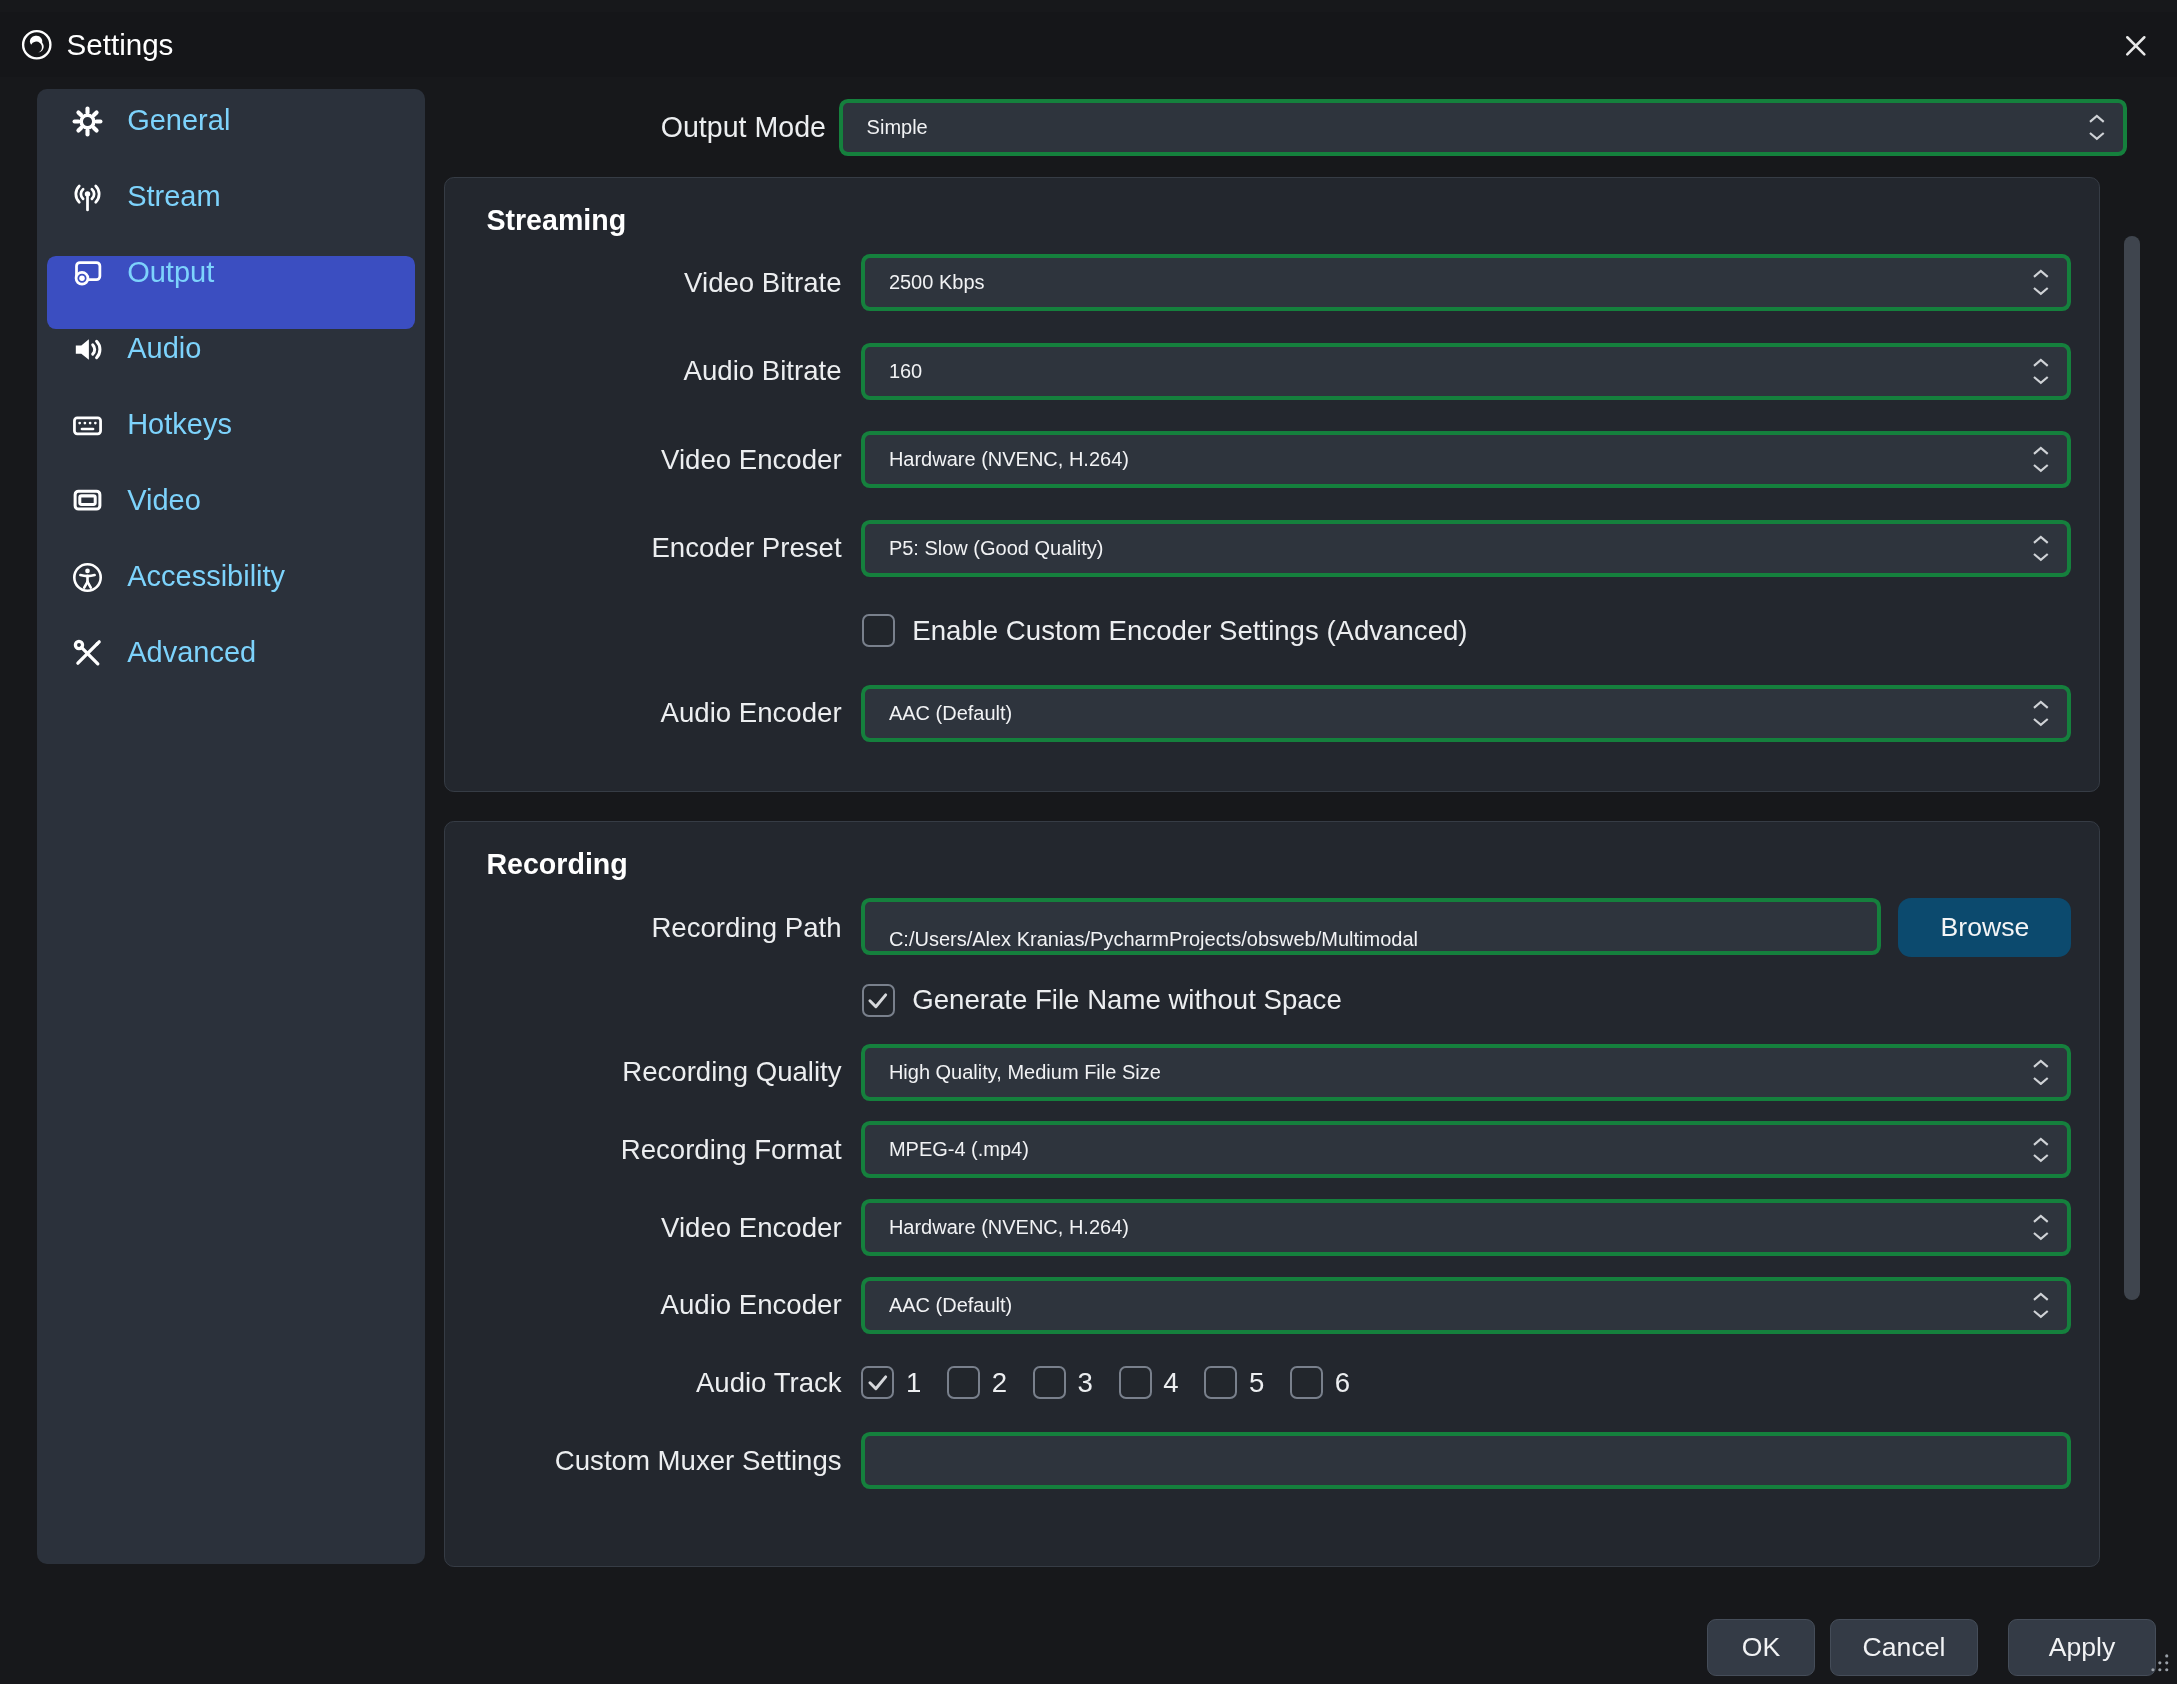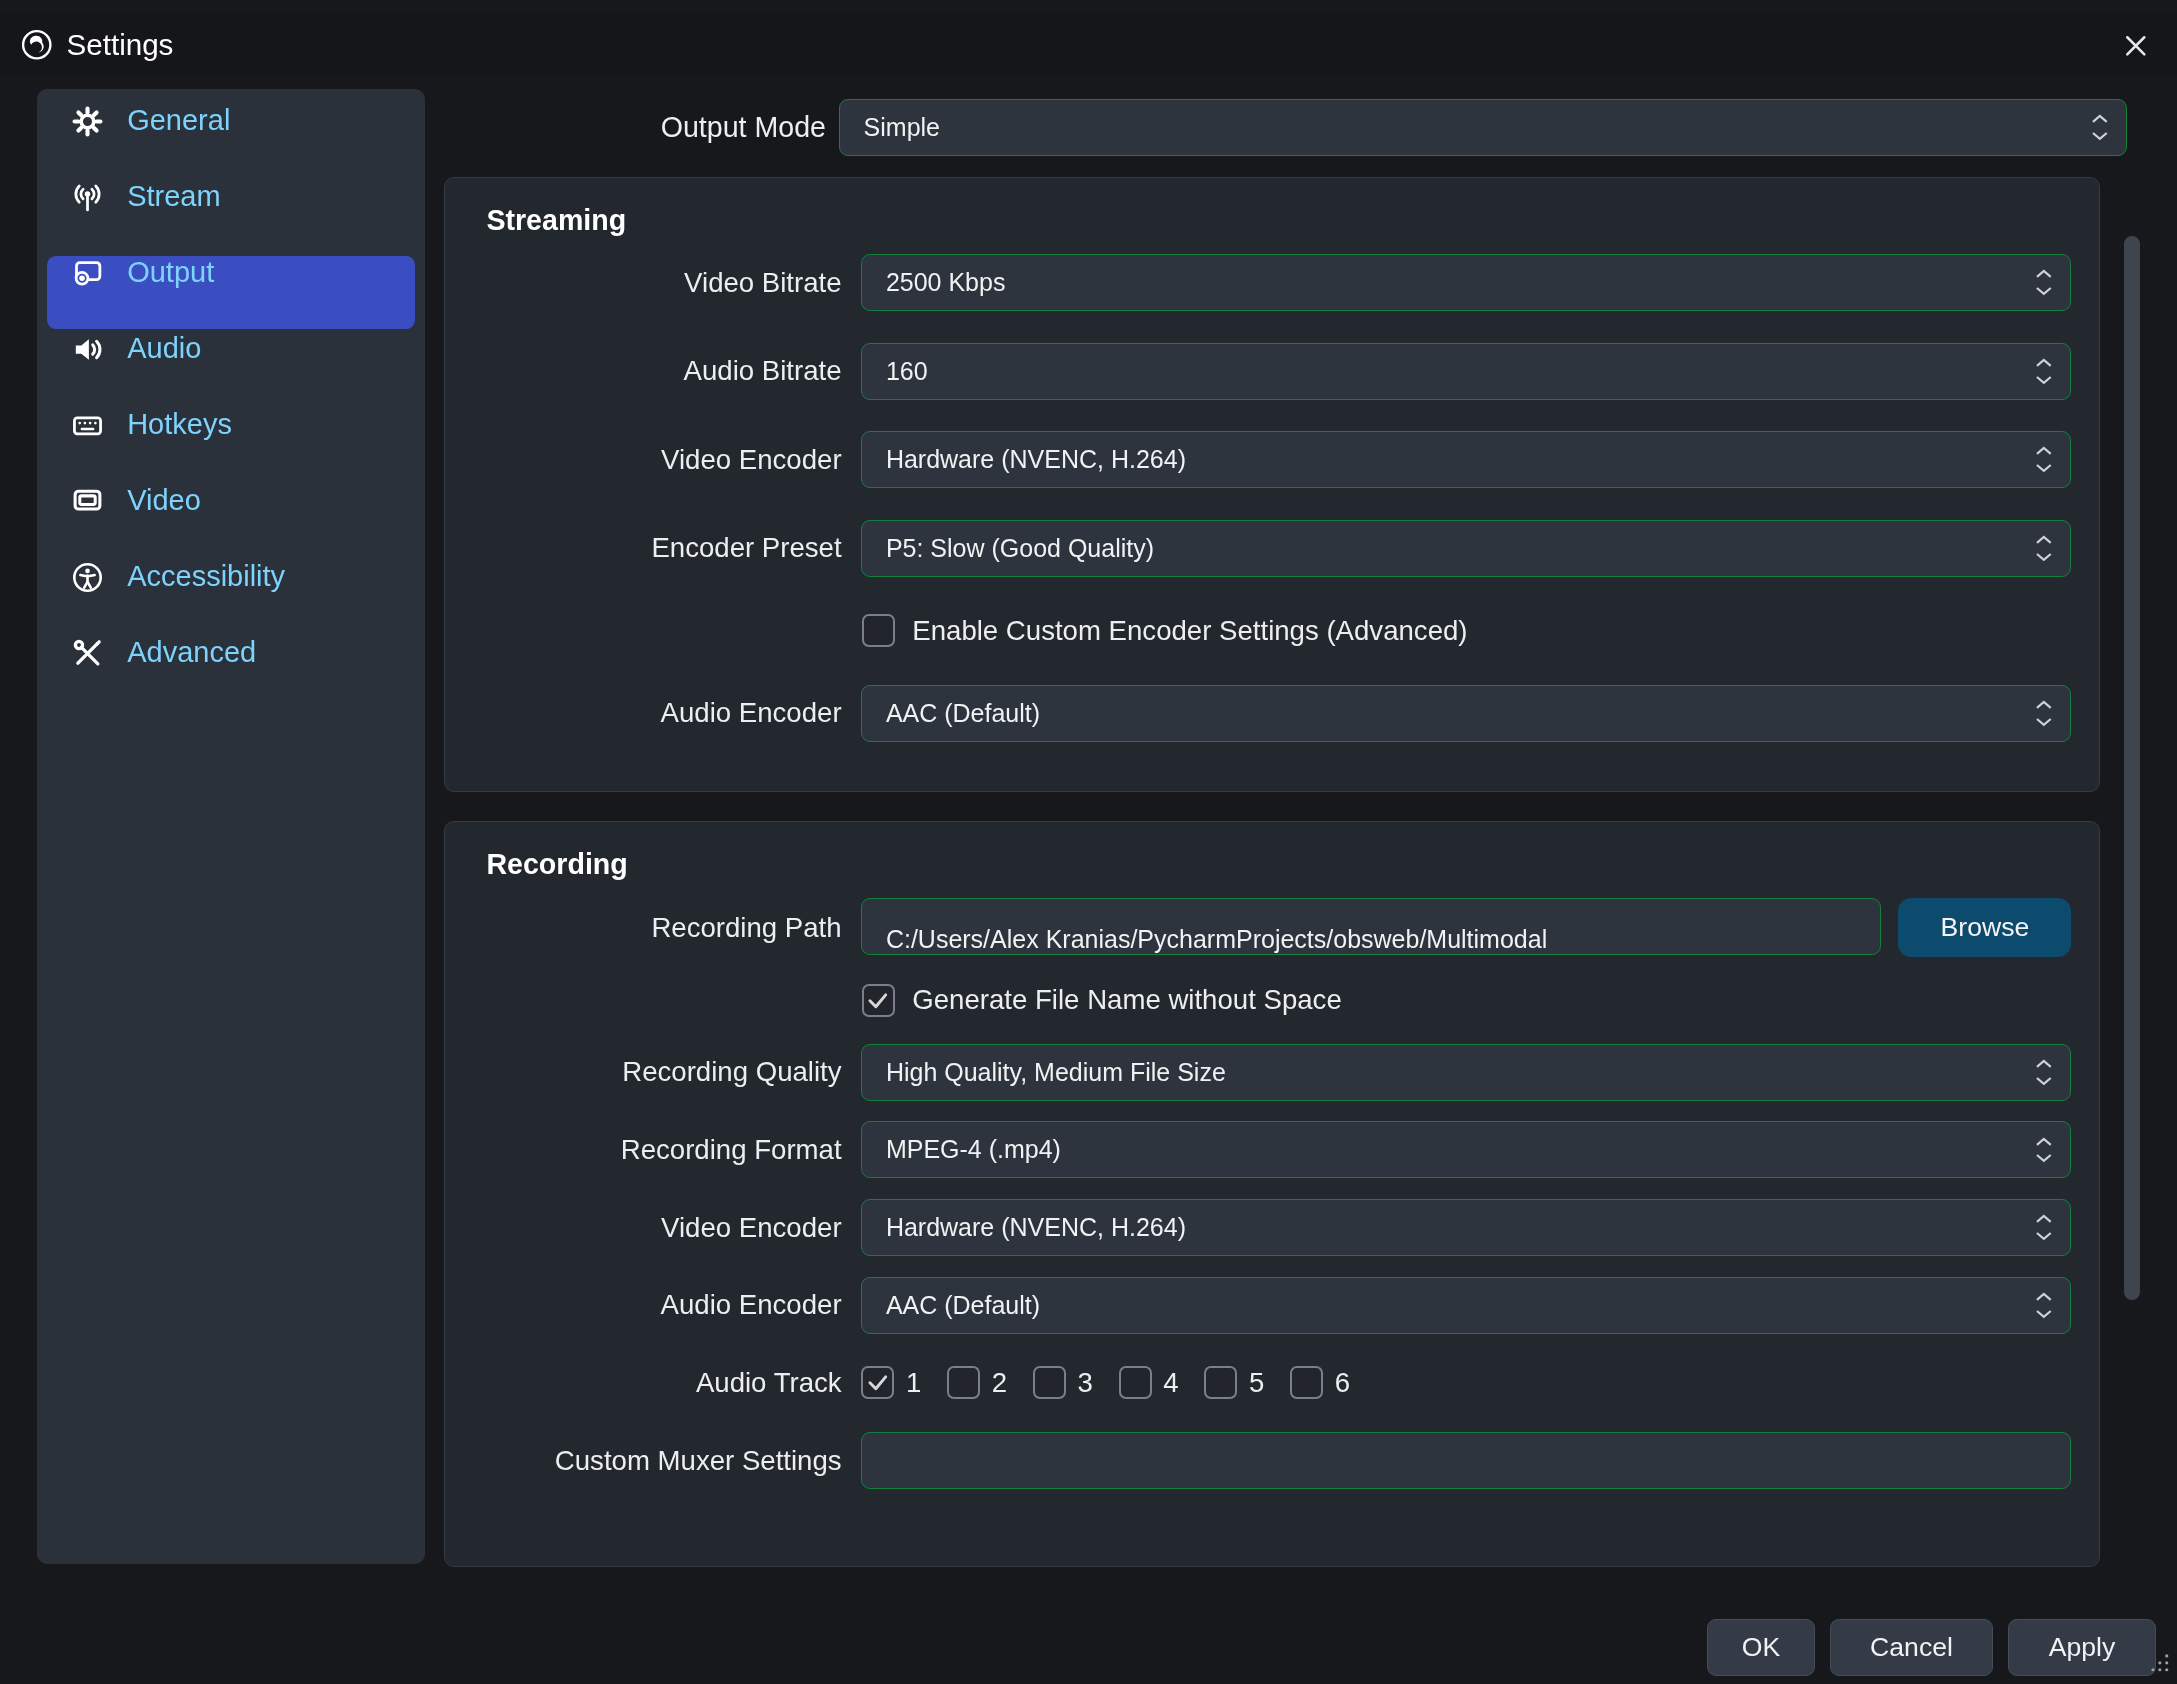--- a/index.html
+++ b/index.html
@@ -17,22 +17,22 @@
 
   
   .sidebar{position:absolute;left:37px;top:89px;width:388px;height:1475px;background:#2b313b;border-radius:9.9px;padding-top:11.8px;box-sizing:border-box;}
   .side-item{display:flex;height:73px;margin:3px 9.9px;padding-left:23.6px;border-radius:8.9px;gap:21.7px;font-size:29px;color:#7dd3fc;}
   .side-item.selected{background:#3b4ec1;}
   .sicon{width:35px;height:35px;flex:0 0 35px;display:flex;align-items:center;justify-content:center;}
 
   
   .field-label{font-size:27.6px;color:#eceef0;white-space:nowrap;}
   .input,.select{
-    background:#2e343d;border:1px solid #15803d;border-radius:8.9px;height:57px;
-    display:flex;align-items:center;padding:0 23.6px;font-size:25px;color:#f1f2f4;
+    background:#2e343d;border:4px solid #15803d;border-radius:8.9px;height:57px;
+    display:flex;align-items:center;padding:0 23.6px;font-size:20px;color:#f1f2f4;
     position:relative;box-sizing:border-box;
   }
   .spin{position:absolute;right:13.8px;top:0;bottom:0;display:flex;flex-direction:column;justify-content:center;gap:6.9px;align-items:center;width:25.6px;}
   .spin svg{display:block;}
 
   .output-mode-label{position:absolute;left:493px;top:99px;width:333px;height:57px;line-height:57px;text-align:right;font-size:28.6px;}
   .output-mode-select{position:absolute;left:839px;top:99px;width:1288px;}
 
   .group{position:absolute;background:#23272e;border:1px solid #363c45;border-radius:9.9px;padding:23.6px 27.6px;box-sizing:border-box;overflow:hidden;}
   #streaming-group{left:444px;top:177px;width:1656px;height:615px;}
@@ -55,21 +55,21 @@
   .path-ctl{display:flex;gap:17.7px;height:59px;}
   .path-input{flex:1;height:57px;align-items:flex-end;}
   .browse-btn{width:173px;height:59px;background:#0c4a6e;border-radius:13px;display:flex;align-items:center;justify-content:center;font-size:26.6px;color:#f4f5f6;}
 
   .tracks{display:flex;align-items:center;gap:25.6px;height:57px;}
   .track{display:flex;align-items:center;gap:11.8px;font-size:27.6px;}
 
   
   .btn{position:absolute;top:1619px;height:57px;background:#343b46;border:1px solid #454d59;border-radius:8.9px;display:flex;align-items:center;justify-content:center;font-size:26.6px;color:#f1f2f4;box-sizing:border-box;}
   #ok-btn{left:1707px;width:108px;}
-  #cancel-btn{left:1830px;width:163px;}
+  #cancel-btn{left:1830px;width:148px;}
   #apply-btn{left:2008px;width:148px;}
 
   .scroll-thumb{position:absolute;left:2124px;top:236px;width:15.8px;height:1064px;background:#3f454e;border-radius:7.9px;}
   .grip{position:absolute;right:5.9px;bottom:5.9px;}
 </style>
 </head>
 <body>
 
 <div id="app">
 

